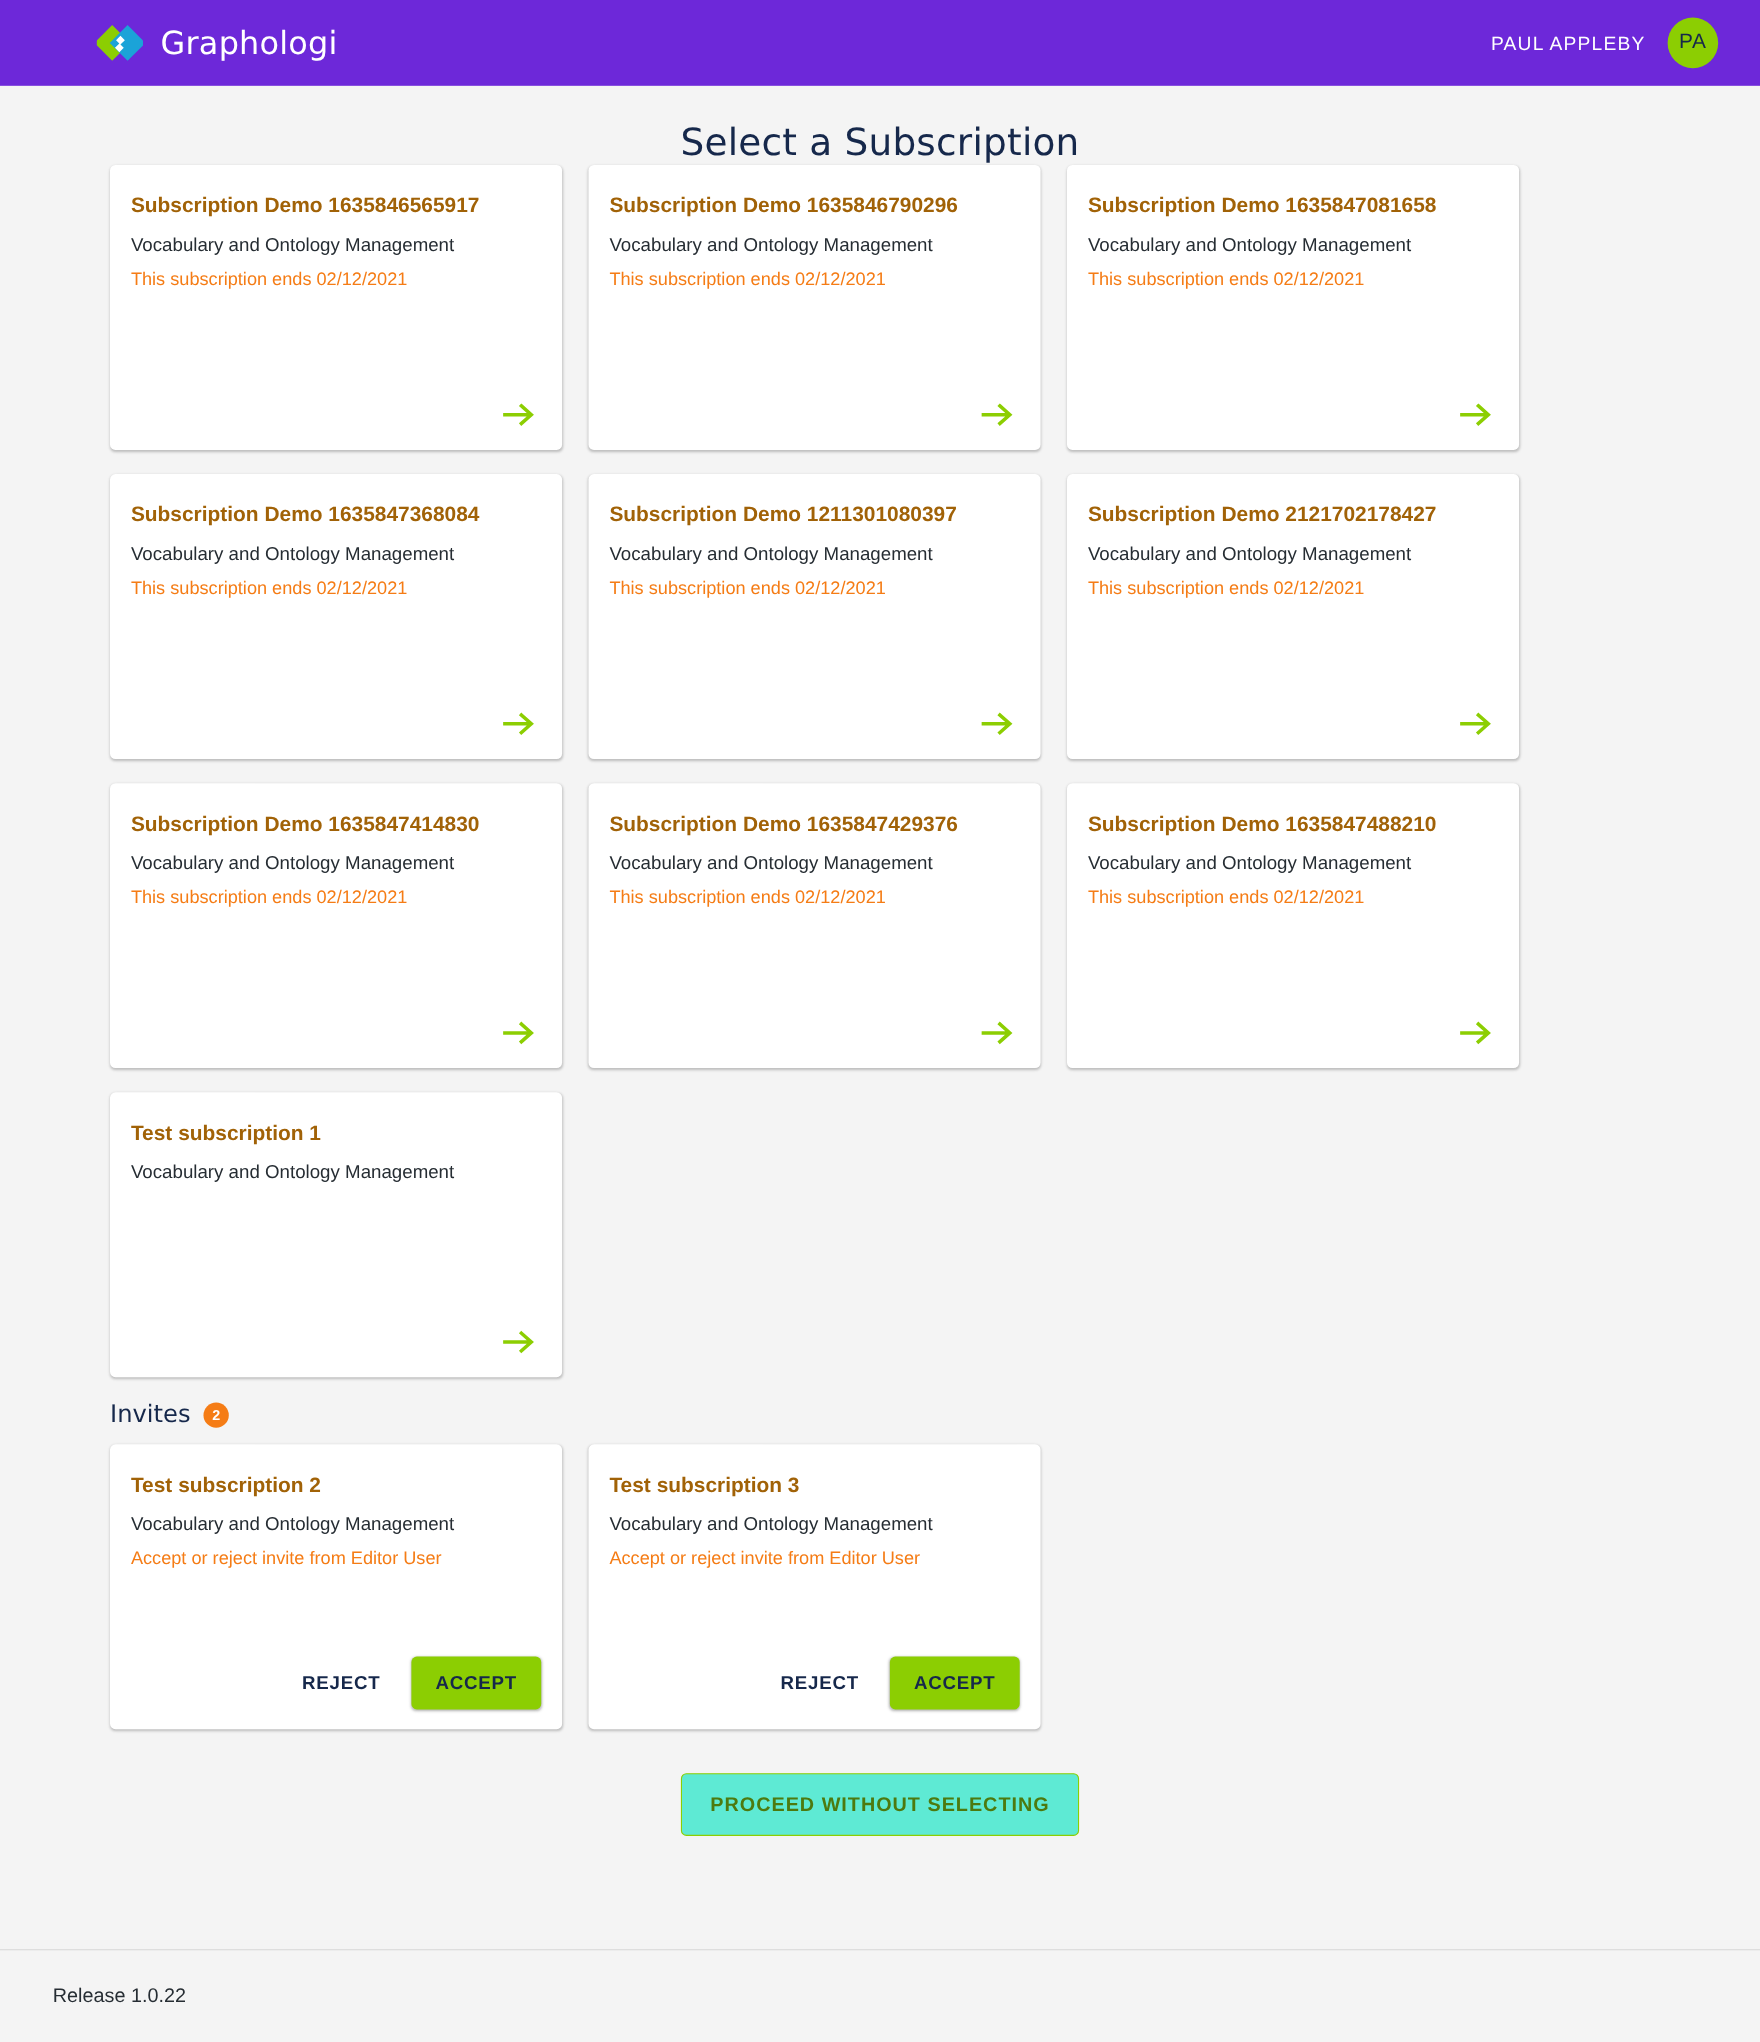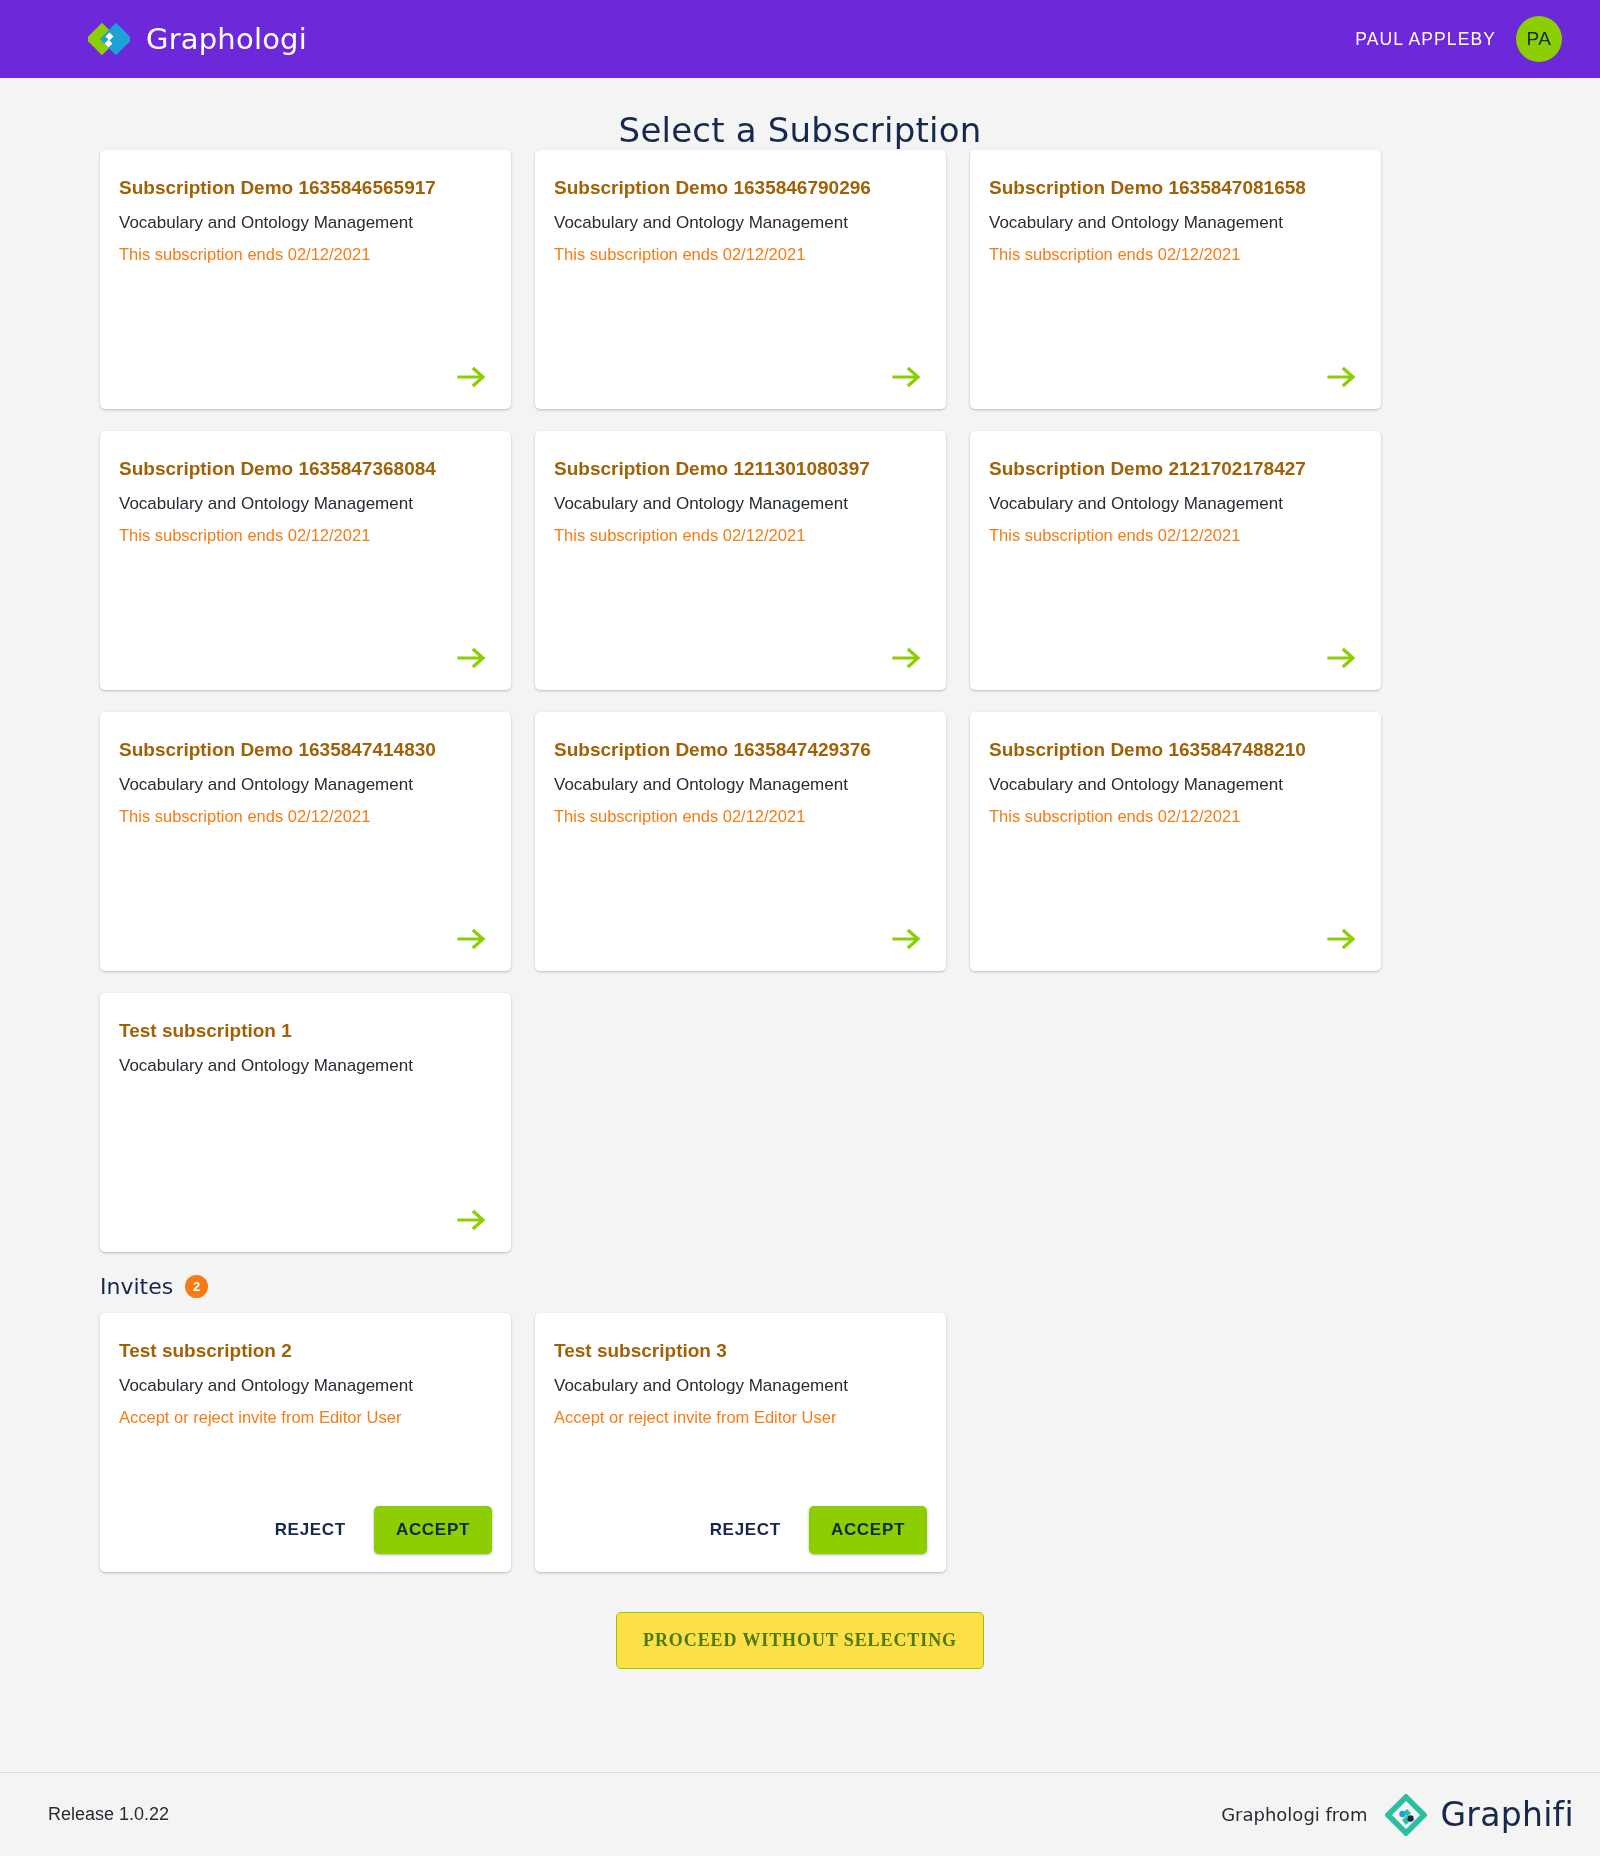--- a/index.html
+++ b/index.html
@@ -195,24 +195,24 @@
     cursor: pointer;
   }
 
   .proceed-row {
     display: flex;
     justify-content: center;
     margin-top: 40px;
     margin-bottom: 30px;
   }
   .btn-proceed {
-    background: #fde047;
+    background: #5eead4;
     border: 1.5px solid #8cce02;
     color: #4d7a0f;
-    font-family: Liberation Serif, serif;
+    font-family: Liberation Sans, sans-serif;
     font-size: 18px;
     font-weight: 700;
     letter-spacing: 0.9px;
     padding: 17px 26px;
     border-radius: 5px;
     cursor: pointer;
   }
 
   
   .footer {
@@ -412,29 +412,15 @@
     </div>
 
     <div class="proceed-row">
       <button class="btn-proceed">PROCEED WITHOUT SELECTING</button>
     </div>
 
   </div>
 
   <div class="footer">
     <span class="release-text">Release 1.0.22</span>
-    <div class="footer-right">
-      <span class="footer-from">Graphologi from</span>
-      <div class="graphifi">
-        <span>
-          <svg class="graphifi-mark" viewBox="0 0 42 42" xmlns="http://www.w3.org/2000/svg">
-            <path d="M21 3 L39 21 L21 39 L3 21 Z" fill="none" stroke="#2bbfa0" stroke-width="5.5"></path>
-            <path d="M17 26 L21.5 21.5 L18.5 18.5 L22 15 L26 19 L21.5 23.5 L25 27 L21 31 Z" fill="#2bbfa0"></path>
-            <circle cx="17.5" cy="20" r="3.2" fill="#1ba3d8"></circle>
-            <circle cx="25.5" cy="24.5" r="3.2" fill="#16284b"></circle>
-          </svg>
-        </span>
-        <span class="graphifi-text">Graphifi</span>
-      </div>
-    </div>
   </div>
 
 </div>
 
 </body></html>

